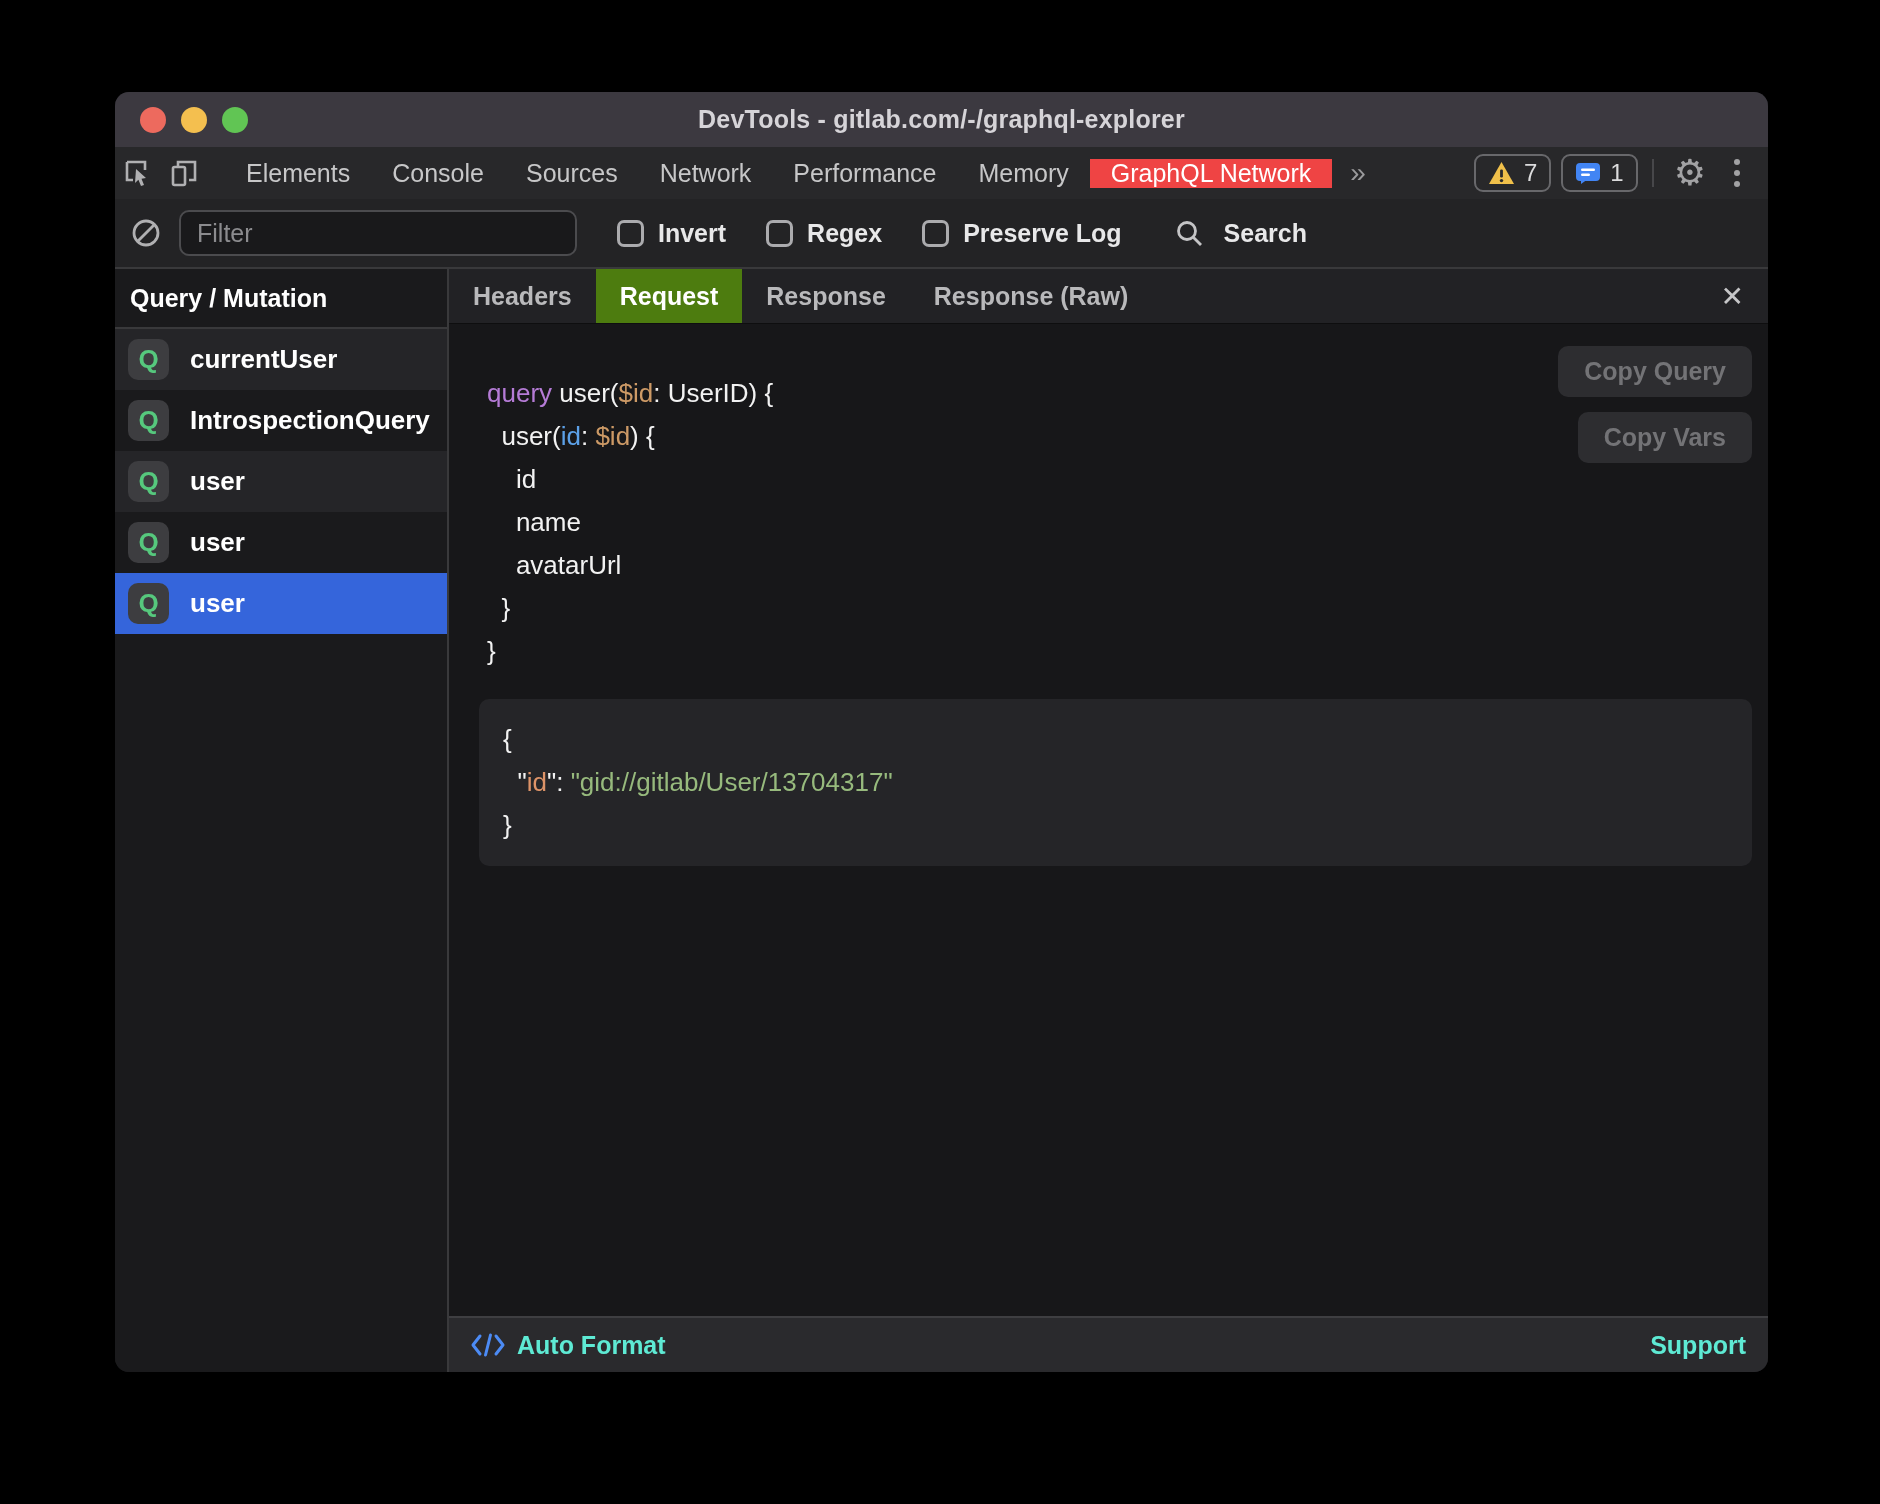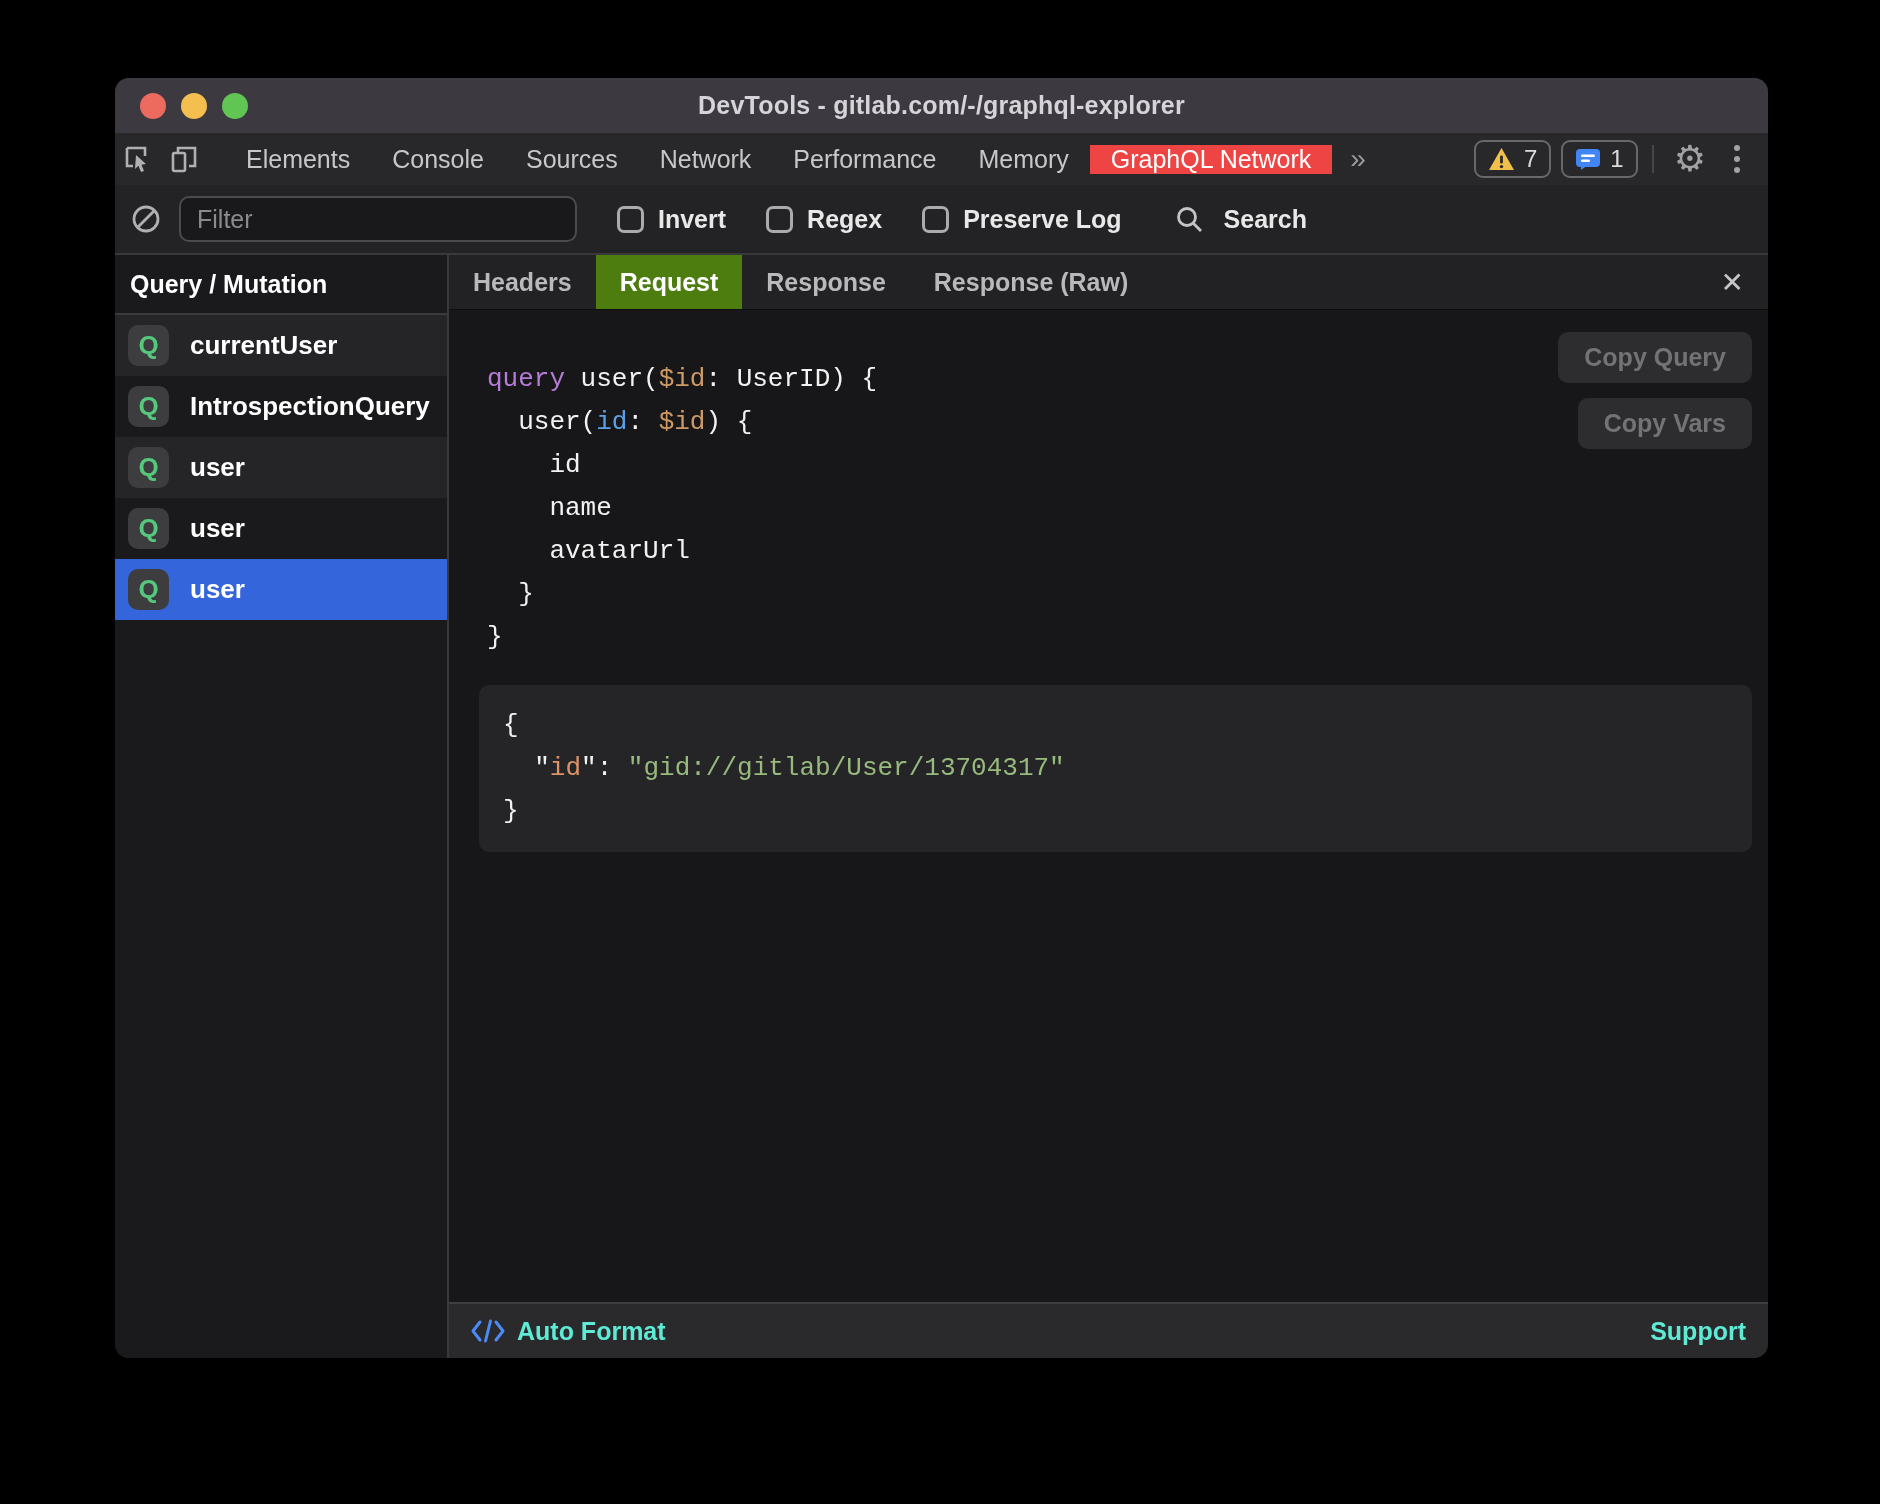--- a/index.html
+++ b/index.html
@@ -1,20 +1,20 @@
 <!DOCTYPE html>
 <html><head>
 <meta charset="utf-8">
 <style>
   * { margin:0; padding:0; box-sizing:border-box; }
   html,body { width:1880px; height:1504px; background:#000; overflow:hidden;
               font-family:"Liberation Sans", sans-serif; }
 
   .window {
-    position:absolute; left:115px; top:78px; width:1653px; height:1280px;
+    position:absolute; left:115px; top:92px; width:1653px; height:1280px;
     border-radius:14px; overflow:hidden; background:#1a1a1c;
     box-shadow:0 24px 70px rgba(0,0,0,.65);
     display:flex; flex-direction:column;
   }
 
   
   .titlebar { height:55px; background:#3c3940; position:relative;
               display:flex; align-items:center; justify-content:center; flex:none; }
   .traffic { position:absolute; left:25px; top:0; height:100%; display:flex; align-items:center; gap:15px; }
   .light { width:26px; height:26px; border-radius:50%; }
@@ -69,21 +69,21 @@
   .panel { flex:1; display:flex; flex-direction:column; min-width:0; background:#171719; }
   .panel-tabs { height:55px; background:#222225; display:flex; align-items:stretch;
                 border-bottom:1px solid #0e0e0f; flex:none; }
   .p-tab { padding:0 24px; display:flex; align-items:center; color:#b9b9bb; font-size:25px;
            font-weight:600; cursor:pointer; }
   .p-tab.active { background:#4d7c0f; color:#fff; }
   .p-close { margin-left:auto; padding:0 24px; display:flex; align-items:center;
              color:#c6c6c8; font-size:28px; cursor:pointer; }
 
   .panel-content { flex:1; position:relative; overflow:hidden; padding:48px 16px 0 38px; }
-  .code { font-family:Liberation Mono, monospace; font-size:26px; line-height:43px; }
+  .code { font-family:Liberation Sans, sans-serif; font-size:26px; line-height:43px; }
   .code-line { white-space:pre; }
   .tok-plain { color:#f2f2f2; }
   .tok-keyword { color:#b57bd6; }
   .tok-variable { color:#cd9a66; }
   .tok-attr { color:#5ca1e8; }
   .tok-key { color:#dd9368; }
   .tok-string { color:#97ba7d; }
 
   .vars-box { margin-top:26px; margin-left:-8px; background:#252528; border-radius:10px;
               padding:19px 24px; }

